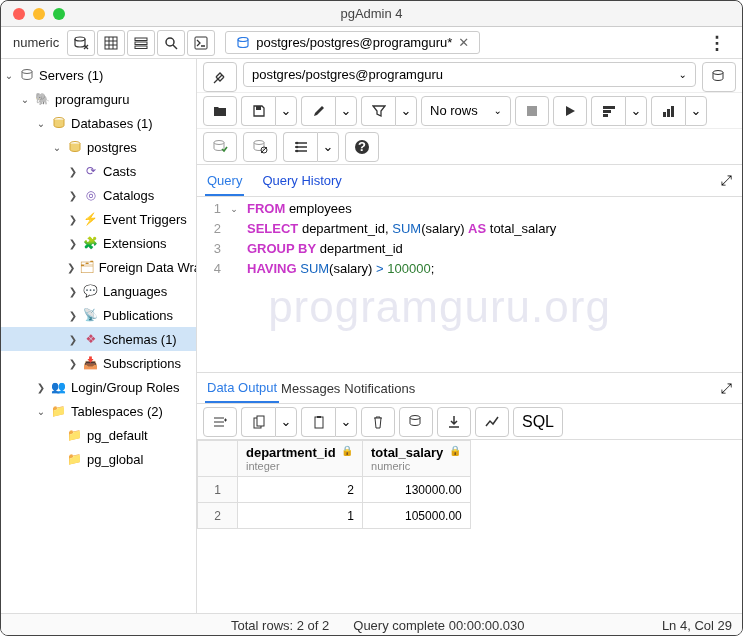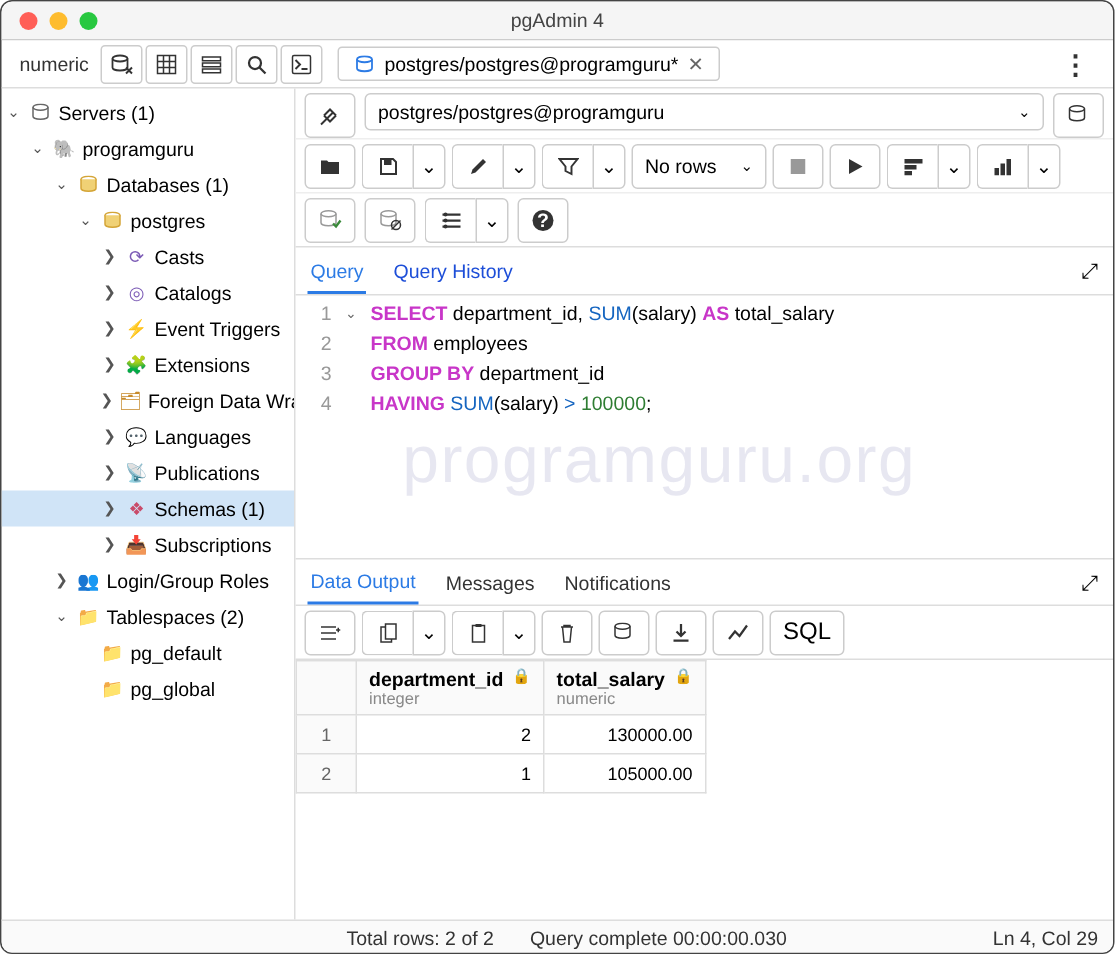--- a/index.html
+++ b/index.html
@@ -39,21 +39,21 @@
 .gline{height:20px}
 .fold{width:14px}
 .fline{height:20px;display:flex;align-items:center;justify-content:center;font-size:9px;color:#666}
 .code{flex:1;padding-left:6px}
 .cline{height:20px}
 .kw{color:#c836c8;font-weight:bold}
 .fn{color:#1565c0}
 .num{color:#2e7d32}
 .op{color:#1565c0}
 .wm{position:absolute;left:-60px;right:0;top:100px;text-align:center;font-size:44px;font-weight:normal;color:rgba(60,60,140,0.12);pointer-events:none;letter-spacing:1px}
-.dtabs{height:32px;display:flex;align-items:center;border-top:1px solid #ddd;border-bottom:1px solid #ddd;padding:0 8px;gap:16px;position:relative}
+.dtabs{height:32px;display:flex;align-items:center;border-top:1px solid #ddd;border-bottom:1px solid #ddd;padding:0 8px;position:relative}
 .dtab{padding:6px 2px;cursor:pointer;color:#333}
 .dtab.active{color:#2c7be5;border-bottom:2px solid #2c7be5;margin-bottom:-1px}
 .dtoolbar{height:36px;display:flex;align-items:center;padding:4px 6px;gap:4px;border-bottom:1px solid #ddd}
 .dgrid{flex:1;overflow:auto}
 .dgrid table{border-collapse:collapse;width:auto}
 .dgrid th,.dgrid td{border:1px solid #ddd;padding:4px 8px;height:26px;font-size:12px}
 .dgrid th{text-align:left;font-weight:normal;background:#fafafa}
 .colh{font-weight:600}
 .coltype{color:#888;font-size:11px}
 .rown{width:40px;text-align:center;color:#666;background:#fafafa}
@@ -364,22 +364,22 @@
           <div class="gline">3</div>
           <div class="gline">4</div>
       </div>
       <div class="fold">
         <div class="fline">⌄</div>
           <div class="fline"></div>
           <div class="fline"></div>
           <div class="fline"></div>
       </div>
       <div class="code">
+        <div class="cline"><span class="kw">FROM</span><span> employees</span></div>
         <div class="cline"><span class="kw">SELECT</span><span> department_id, </span><span class="fn">SUM</span><span>(salary) </span><span class="kw">AS</span><span> total_salary</span></div>
-        <div class="cline"><span class="kw">FROM</span><span> employees</span></div>
         <div class="cline"><span class="kw">GROUP BY</span><span> department_id</span></div>
         <div class="cline"><span class="kw">HAVING </span><span class="fn">SUM</span><span>(salary) </span><span class="op">&gt;</span><span> </span><span class="num">100000</span><span>;</span></div>
       </div>
       <div class="wm">programguru.org</div>
     </div>
 
     <div class="dtabs">
       <span class="dtab active">Data Output</span>
       <span class="dtab">Messages</span>
       <span class="dtab">Notifications</span>

